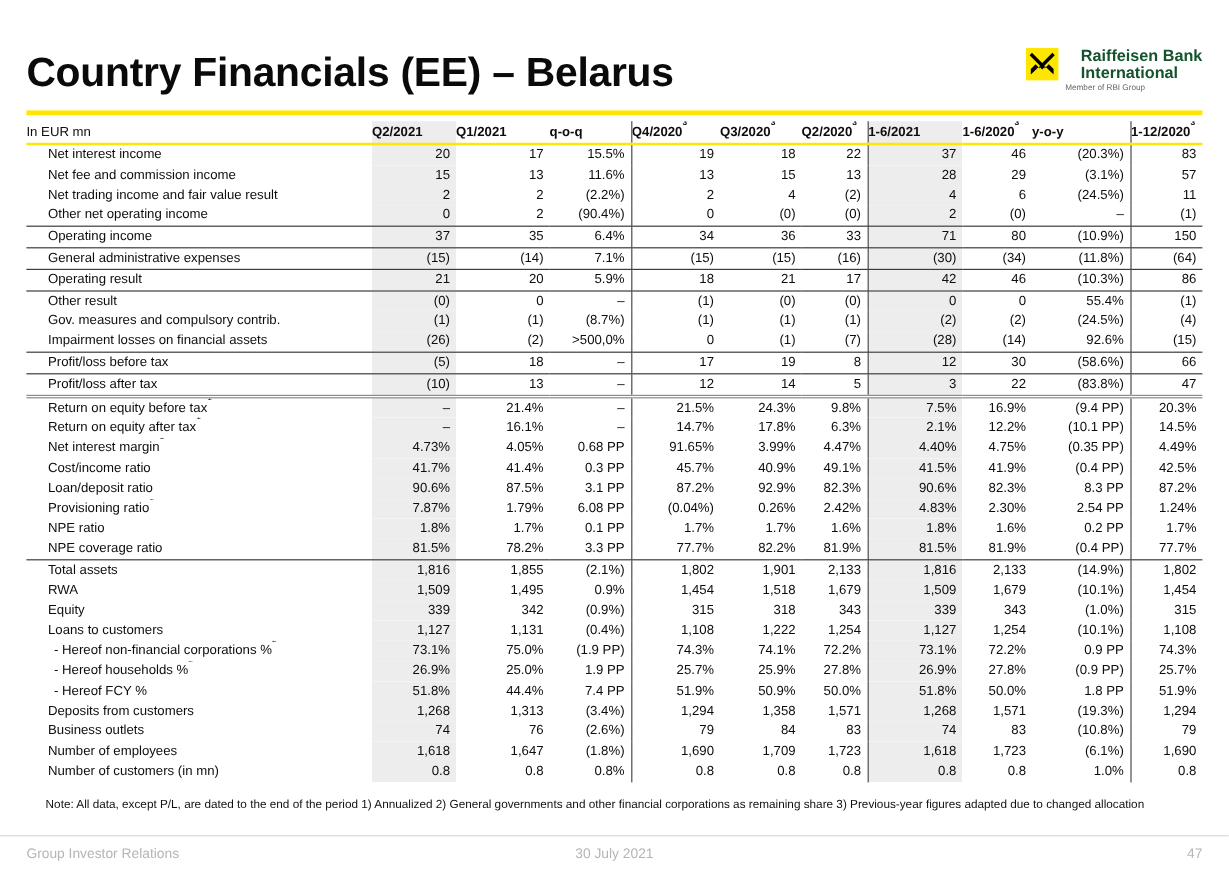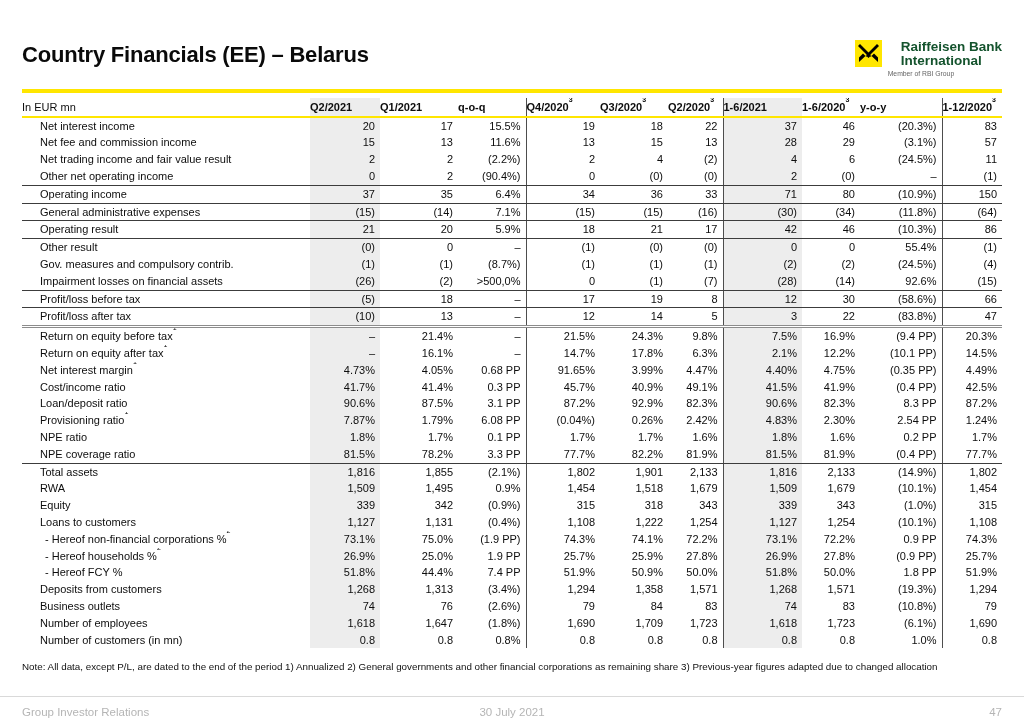--- a/index.html
+++ b/index.html
@@ -5,21 +5,21 @@
   :root { --yellow:#ffe600; --shade:#ededed; }
   * { box-sizing:border-box; }
   html,body { margin:0; padding:0; }
   body {
     width:1024px; height:724px; overflow:hidden; position:relative;
     background:#ffffff; color:#0d0d0d;
     font-family:"Liberation Sans", sans-serif;
   }
   .slide { padding:0 22px; }
   .top-row { display:flex; justify-content:space-between; align-items:flex-start; padding-top:36px; }
-  .title { font-size:22px; font-weight:bold; letter-spacing:-0.2px; margin:6px 0 0 0; color:#0a0a0a; }
+  .title { font-size:34px; font-weight:bold; letter-spacing:-0.2px; margin:6px 0 0 0; color:#0a0a0a; }
   .logo { display:flex; gap:6px; align-items:flex-start; margin-top:4px; }
   .logo-icon { width:27px; height:27px; background:var(--yellow); flex:0 0 auto; display:flex; align-items:center; justify-content:center; }
   .logo-text { line-height:1; }
   .logo-name { font-weight:bold; font-size:13.5px; line-height:1.05; color:#14532d;padding-left:13px; }
   .logo-sub { font-size:6.8px; color:#666; margin-top:2.5px; }
   .rule-top { height:4px; background:var(--yellow); margin-top:11px; }
 
   table.fin { width:980px; border-collapse:collapse; table-layout:fixed; margin-top:5px; }
   table.fin th, table.fin td { white-space:nowrap; overflow:hidden; }
   table.fin thead th {
@@ -31,21 +31,21 @@
     font-size:11px; text-align:right; padding:1px 5px 1px 0; line-height:14.8px;
   }
   table.fin td.lbl { text-align:left; padding-left:18px; padding-right:12px; }
   table.fin td.lbl.ind2 { padding-left:23px; }
   table.fin .shade { background:var(--shade); }
   table.fin .vdiv { border-right:1px solid #4d4d4d; }
   table.fin tr.rule-s td { border-bottom:1px solid #3c3c3c; }
   table.fin tr.rule-d td { border-bottom:3px double #8c8c8c; }
   sup { font-size:7px; line-height:0; vertical-align:top; position:relative; top:-1px; }
 
-  .note { margin-top:13px; font-size:9.8px; color:#111; }
+  .note { margin-top:13px; font-size:9.8px; color:#111;margin-left:16px; }
 
   .footer {
     position:absolute; left:0; right:0; bottom:0; height:28px;
     border-top:1px solid #d9d9d9;
     display:flex; justify-content:space-between; align-items:flex-start;
     padding:9px 22px 0 22px; color:#b5b5b5; font-size:11.5px;
   }
   .footer .f-left { flex:1; text-align:left; }
   .footer .f-center { flex:1; text-align:center; }
   .footer .f-right { flex:1; text-align:right; }

